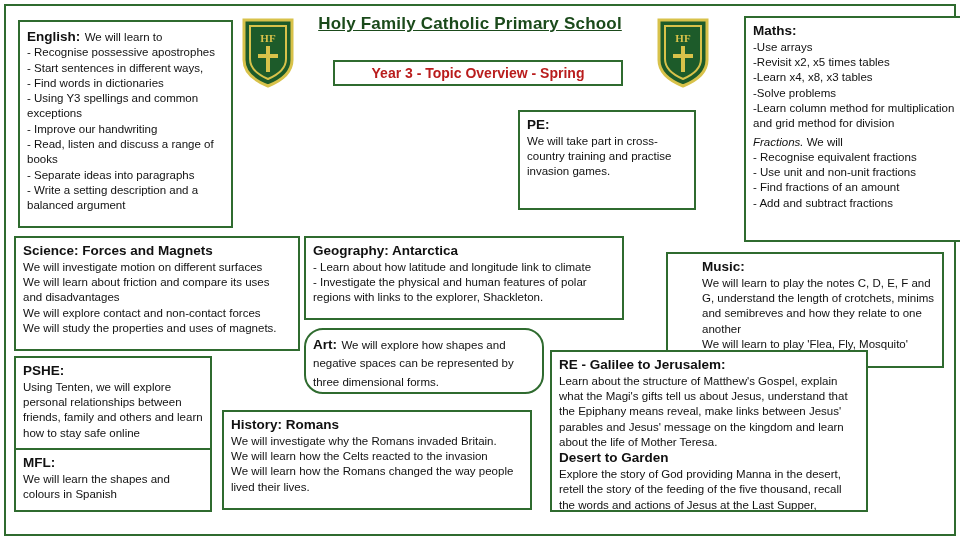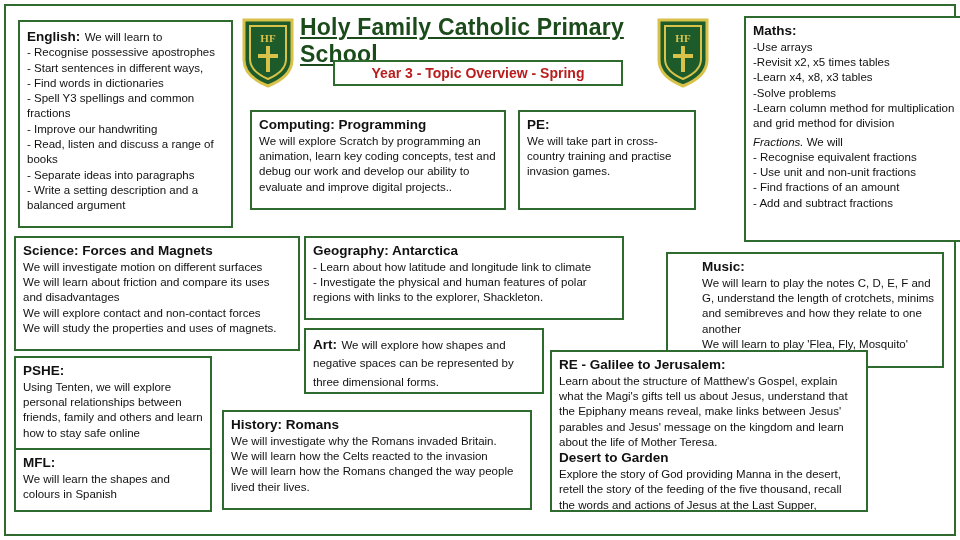--- a/index.html
+++ b/index.html
@@ -61,22 +61,22 @@
   }
   .italic { font-style: italic; }
   .line { display: block; }
 
   
   #school-title {
     position: absolute;
     left: 300px;
     top: 14px;
     width: 340px;
-    text-align: left;
-    font-size: 23px;
+    text-align: center;
+    font-size: 17px;
     font-weight: bold;
     color: #1b4a1b;
     text-decoration: underline;
     letter-spacing: 0.2px;
   }
   #topic-banner {
     position: absolute;
     left: 333px;
     top: 60px;
     width: 290px;
@@ -101,21 +101,21 @@
   #crest-left { left: 240px; top: 16px; }
   #crest-right { left: 655px; top: 16px; }
 
   
   #box-english   { left: 18px;  top: 20px;  width: 215px; height: 208px; }
   #box-computing { left: 250px; top: 110px; width: 256px; height: 100px; }
   #box-pe        { left: 518px; top: 110px; width: 178px; height: 100px; }
   #box-maths     { left: 744px; top: 16px;  width: 232px; height: 226px; }
   #box-science   { left: 14px;  top: 236px; width: 286px; height: 115px; }
   #box-geography { left: 304px; top: 236px; width: 320px; height: 84px; }
-  #box-art       { left: 304px; top: 328px; width: 240px; height: 66px; }
+  #box-art       { left: 304px; top: 328px; width: 240px; height: 66px; border-radius: 19px; }
   #box-music     { left: 666px; top: 252px; width: 278px; height: 116px; padding-left: 34px; }
   #box-pshe      { left: 14px;  top: 356px; width: 198px; height: 103px; }
   #box-mfl       { left: 14px;  top: 448px; width: 198px; height: 64px; }
   #box-history   { left: 222px; top: 410px; width: 310px; height: 100px; }
   #box-re        { left: 550px; top: 350px; width: 318px; height: 162px; }
 </style>
 </head>
 <body>
 
 <div id="page">
@@ -144,31 +144,27 @@
   </svg>
 
   <div class="box" id="box-english">
     <div>
       <span class="box-title-inline">English:</span>
       <span class="box-text-inline">We will learn to</span>
     </div>
     <span class="box-text line">- Recognise possessive apostrophes</span>
     <span class="box-text line">- Start sentences in different ways,</span>
     <span class="box-text line">- Find words in dictionaries</span>
-    <span class="box-text line">- Spell Y3 spellings and common fractions</span>
+    <span class="box-text line">- Using Y3 spellings and common exceptions</span>
     <span class="box-text line">- Improve our handwriting</span>
     <span class="box-text line">- Read, listen and discuss a range of books</span>
     <span class="box-text line">- Separate ideas into paragraphs</span>
     <span class="box-text line">- Write a setting description and a balanced argument</span>
   </div>
 
-  <div class="box" id="box-computing">
-    <span class="box-title">Computing: Programming</span>
-    <span class="box-text line">We will explore Scratch by programming an animation, learn key coding concepts, test and debug our work and develop our ability to evaluate and improve digital projects..</span>
-  </div>
 
   <div class="box" id="box-pe">
     <span class="box-title">PE:</span>
     <span class="box-text line">We will take part in cross-country training and practise invasion games.</span>
   </div>
 
   <div class="box" id="box-maths">
     <span class="box-title">Maths:</span>
     <span class="box-text line">-Use arrays</span>
     <span class="box-text line">-Revisit x2, x5 times tables</span>

